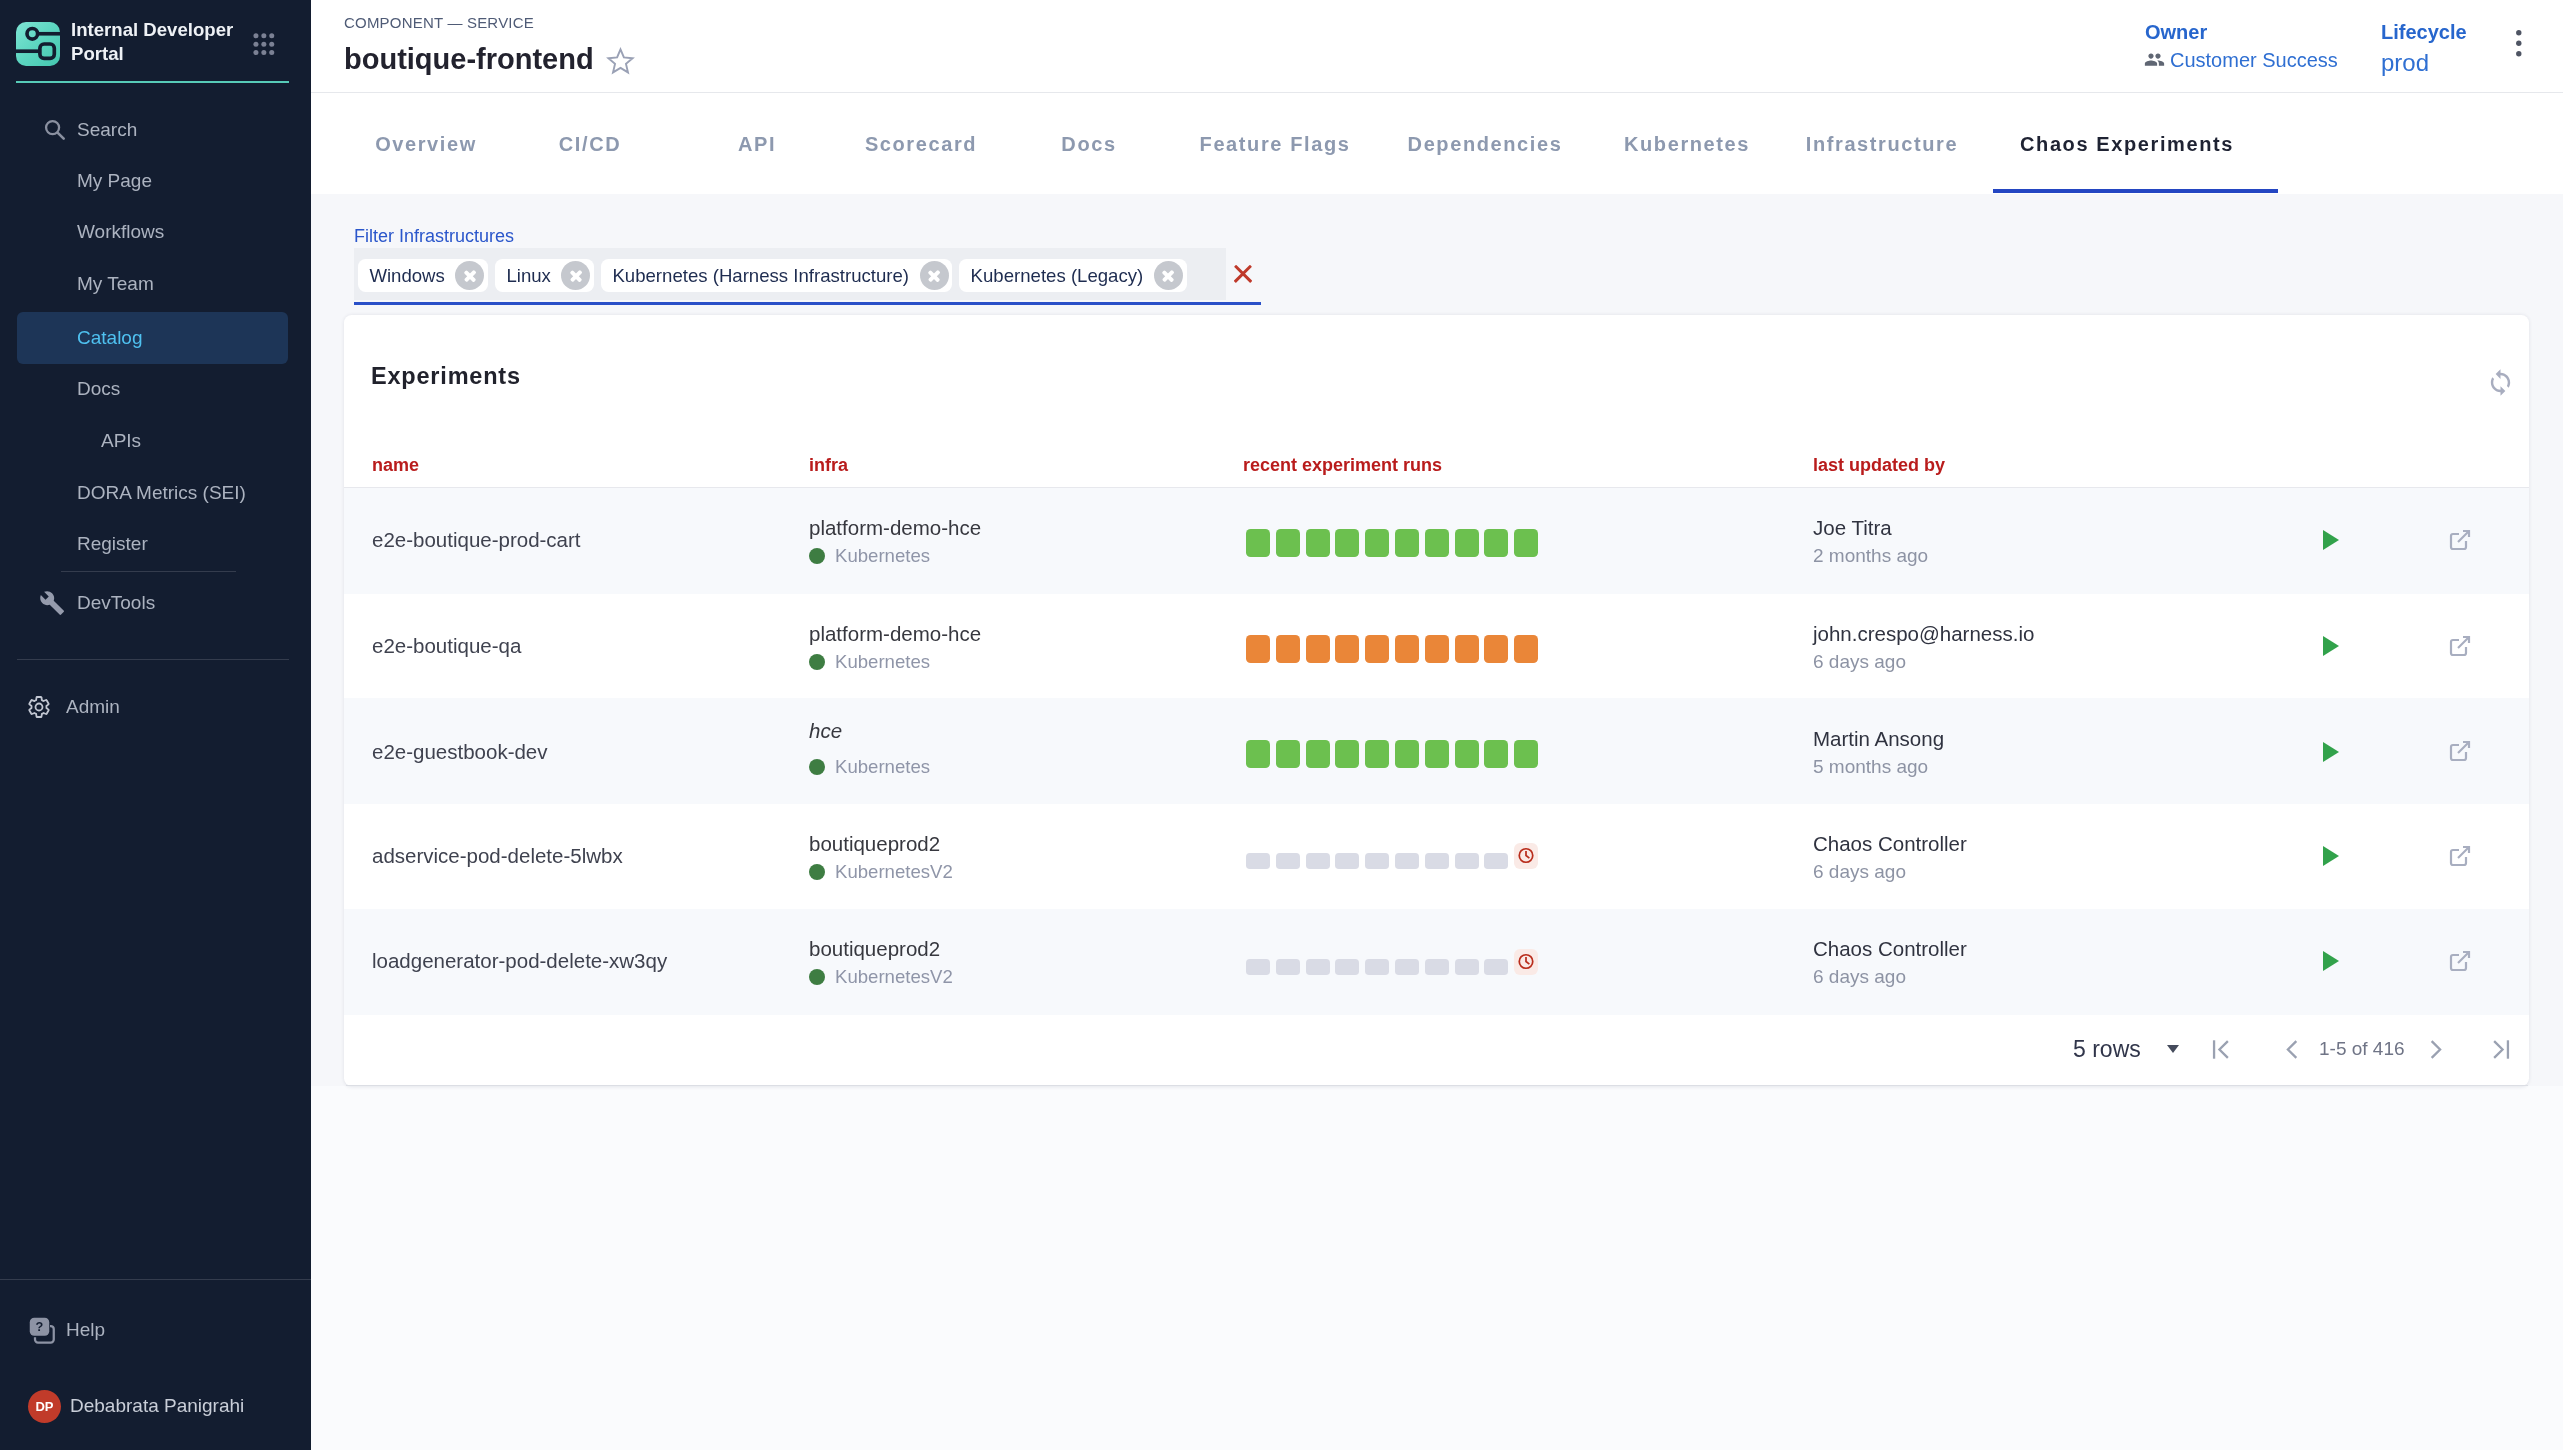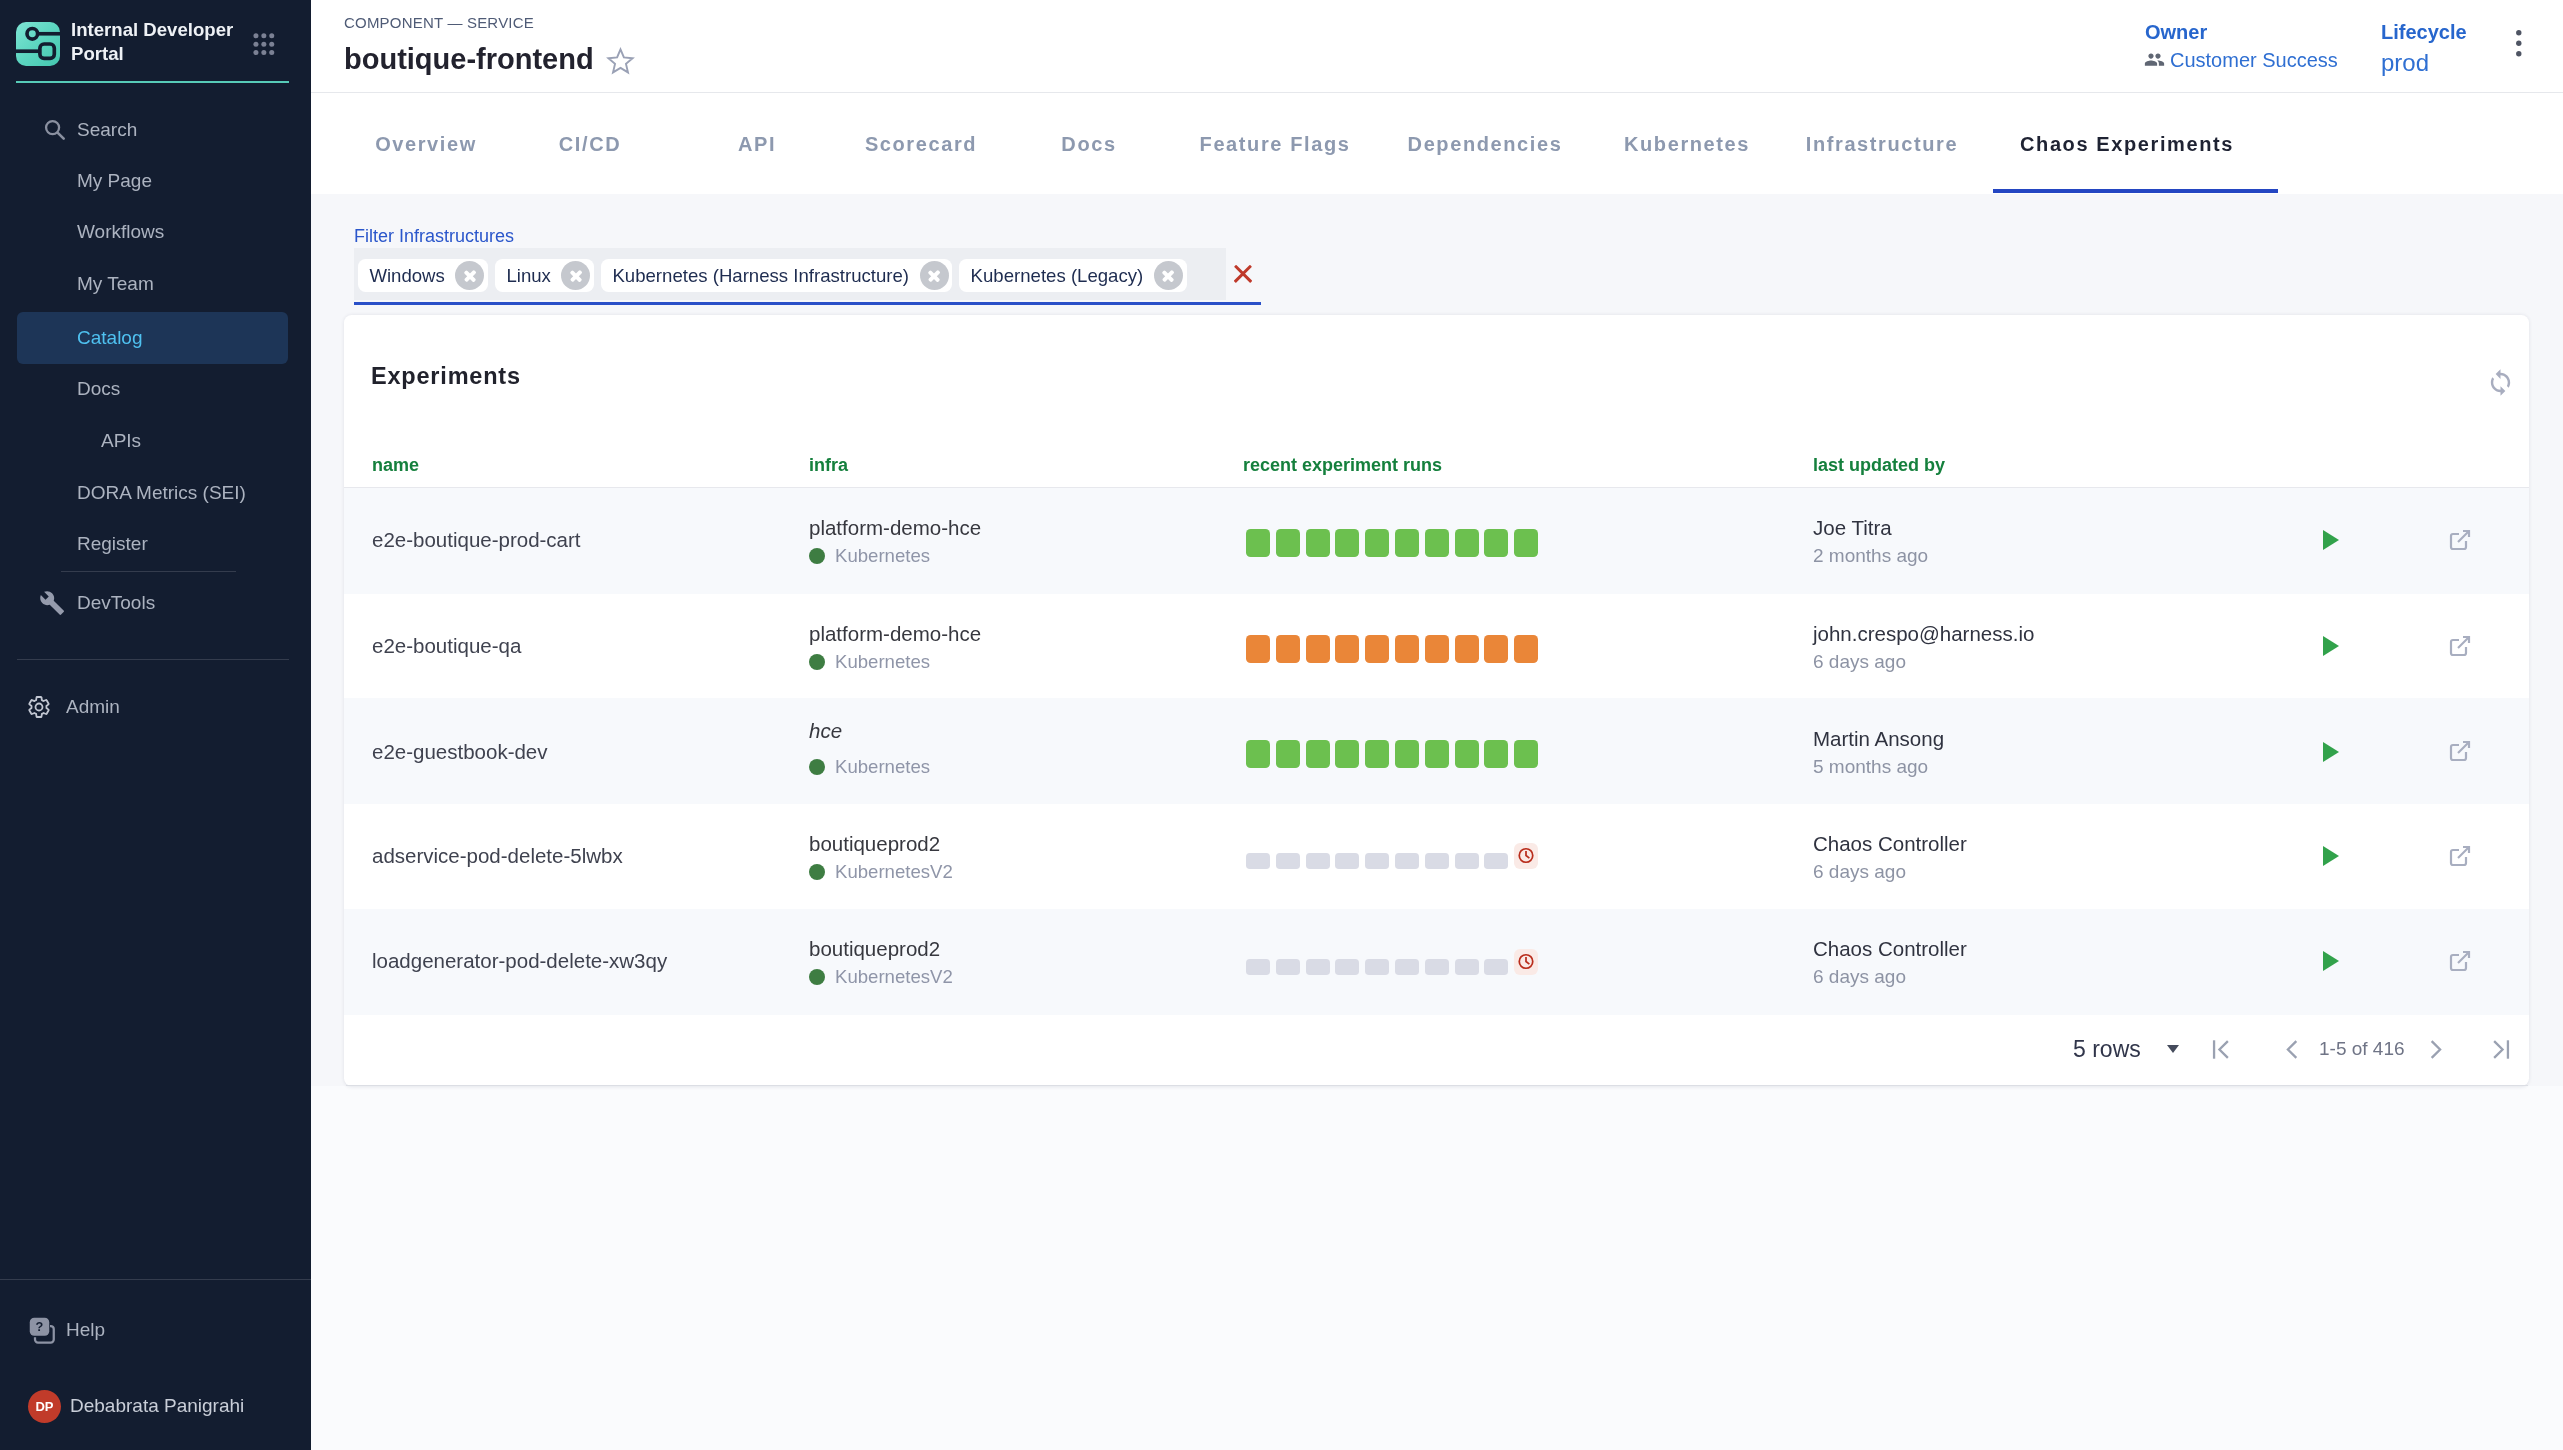--- a/index.html
+++ b/index.html
@@ -39,21 +39,21 @@
   .infra-dot { width:16px; height:16px; border-radius:50%; background:#3e7d42; margin-right:10px; }
   .upd-name { position:absolute; left:1469px; transform:translateY(-50%); font-size:20.5px; color:#303340; }
   .upd-time { position:absolute; left:1469px; transform:translateY(-50%); font-size:19px; color:#8d93a4; }
   .squares { position:absolute; left:902px; display:flex; align-items:flex-end; }
   .sq { width:24px; height:28px; border-radius:4.6px; margin-right:5.8px; flex:0 0 24px; }
   .sq.g { background:#6cc04f; }
   .sq.o { background:#ea8638; }
   .sq.e { background:#d9dbe5; height:16px; border-radius:3.8px; }
   .clockcell { width:24px; height:26px; border-radius:6px; background:#faeae6; position:relative; flex:0 0 24px; }
   .playbtn { position:absolute; left:1979px; transform:translateY(-50%); width:0; height:0; border-left:16.7px solid #32a24b; border-top:10.6px solid transparent; border-bottom:10.6px solid transparent; }
-  .colhead { position:absolute; top:150px; transform:translateY(-50%); font-size:18px; font-weight:bold; color:#15803d; }
+  .colhead { position:absolute; top:150px; transform:translateY(-50%); font-size:18px; font-weight:bold; color:#b91c1c; }
 </style>
 </head>
 <body>
 <div id="page">
   <div id="main">
     <div id="content-bg"></div>
     <div id="below-card"></div>
     <div class="abs" style="left:33px;top:14.4px;font-size:15px;letter-spacing:0.2px;color:#4f5b76;">COMPONENT — SERVICE</div>
     <div class="abs" style="left:33px;top:43px;font-size:29px;font-weight:bold;color:#22222e;">boutique-frontend</div>
 

